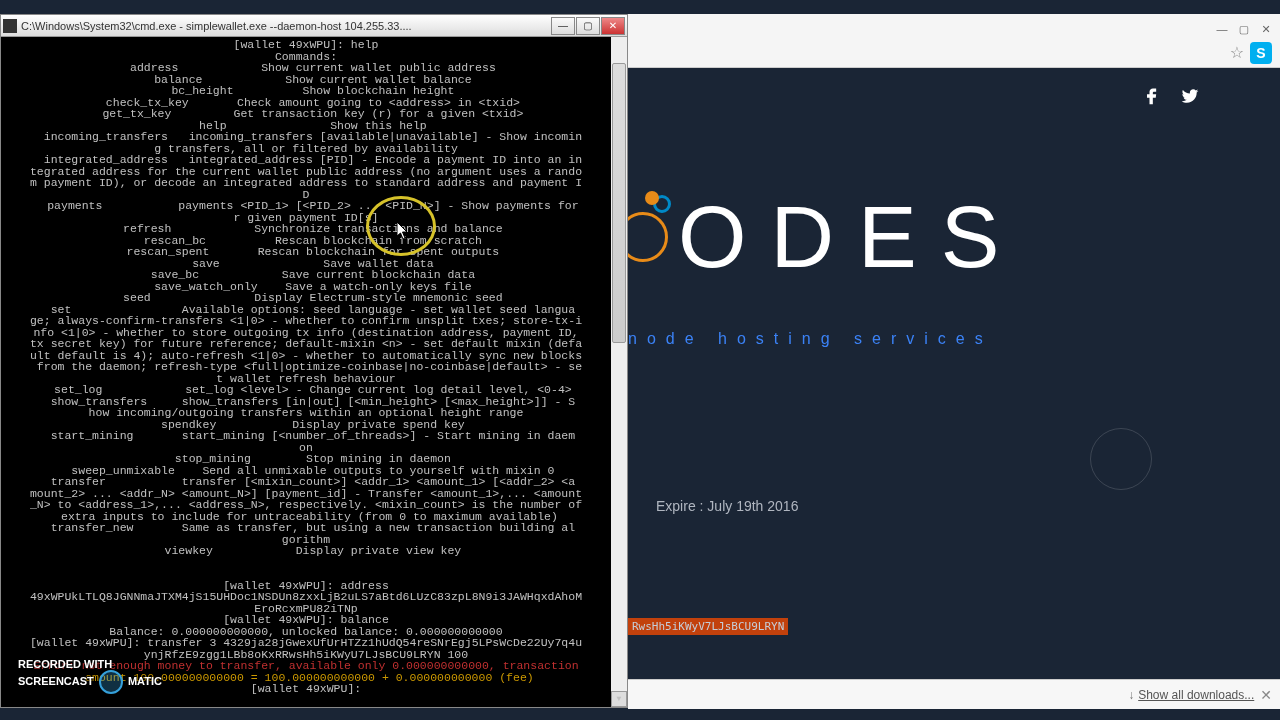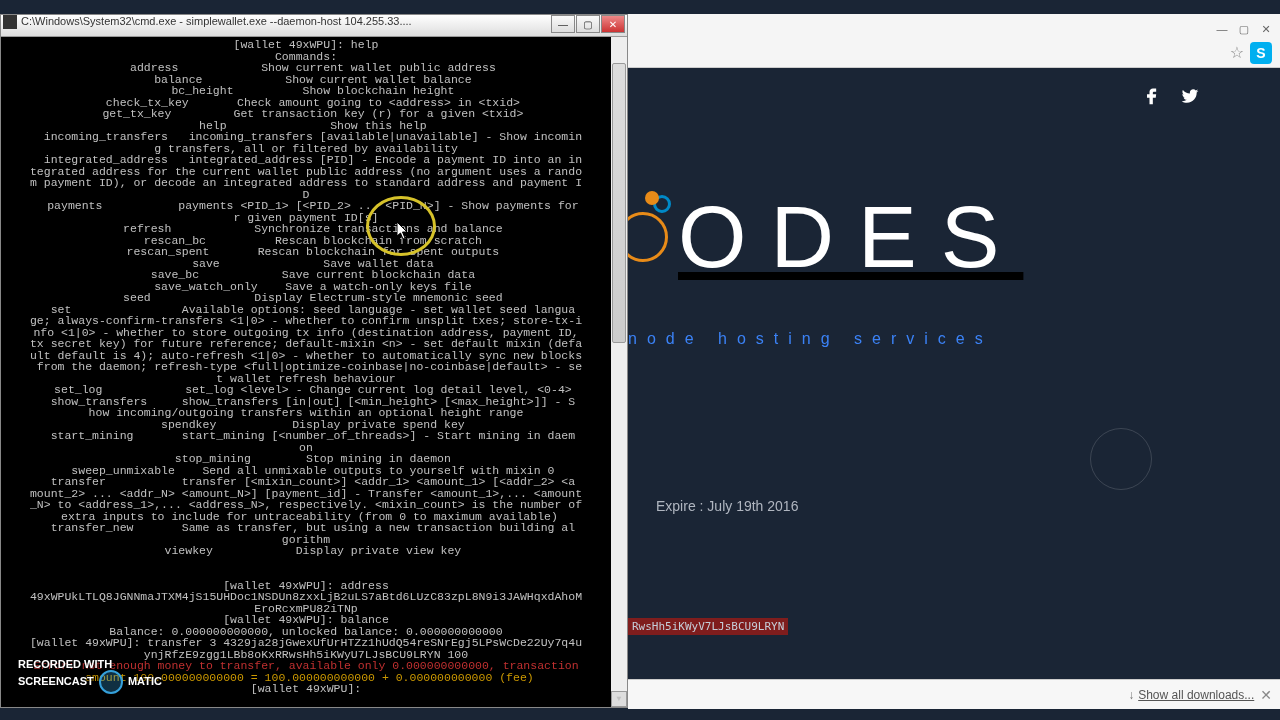--- a/index.html
+++ b/index.html
@@ -12,20 +12,21 @@
   width: 628px; height: 694px;
   background: #000;
   border: 1px solid #888;
   display: flex;
   flex-direction: column;
 }
 .terminal-titlebar {
   height: 22px;
   background: linear-gradient(to bottom, #fff, #ddd);
   display: flex;
+  align-items: center;
   padding: 0 2px;
   font-size: 11px;
   color: #333;
   border-bottom: 1px solid #999;
 }
 .terminal-icon { width: 14px; height: 14px; background: #333; margin-right: 4px; }
 .terminal-title { flex: 1; white-space: nowrap; overflow: hidden; }
 .window-controls { display: flex; gap: 0; }
 .win-btn { width: 24px; height: 18px; display: flex; align-items: center; justify-content: center; font-size: 10px; border: 1px solid #888; background: linear-gradient(#fafafa,#ddd); margin-left: 1px; cursor: pointer; }
 .win-btn.close { background: linear-gradient(#e88,#c33); color: #fff; }
@@ -97,21 +98,20 @@
 }
 .social-row { position:absolute; top: 18px; right: 80px; display:flex; gap: 18px; }
 .social-icon { width: 20px; height: 20px; color: #fff; }
 
 .node-logo {
   position: absolute;
   top: 118px;
   left: 0;
   display: flex;
   align-items: center;
-  text-decoration: underline;
 }
 .logo-circle {
   width: 50px; height: 50px;
   border: 3px solid #e88b18;
   border-radius: 50%;
   position: relative;
   margin-right: 0;
   left: -10px;
 }
 .logo-dot1 { position:absolute; width:18px;height:18px;border:3px solid #0089c7;border-radius:50%;top:-20px;right:-6px; }
@@ -144,21 +144,21 @@
   top: 418px;
   left: 28px;
   font-size: 14px;
   color: #b0b6c0;
   margin-top: 12px;
 }
 .selected-text {
   position: absolute;
   top: 550px;
   left: 0;
-  background: #7f1d1d;
+  background: #c2410c;
   color: #c5cdd8;
   font-family: monospace;
   font-size: 11px;
   padding: 2px 4px;
 }
 
 .download-bar {
   position: absolute;
   bottom: 11px;
   left: 628px;

